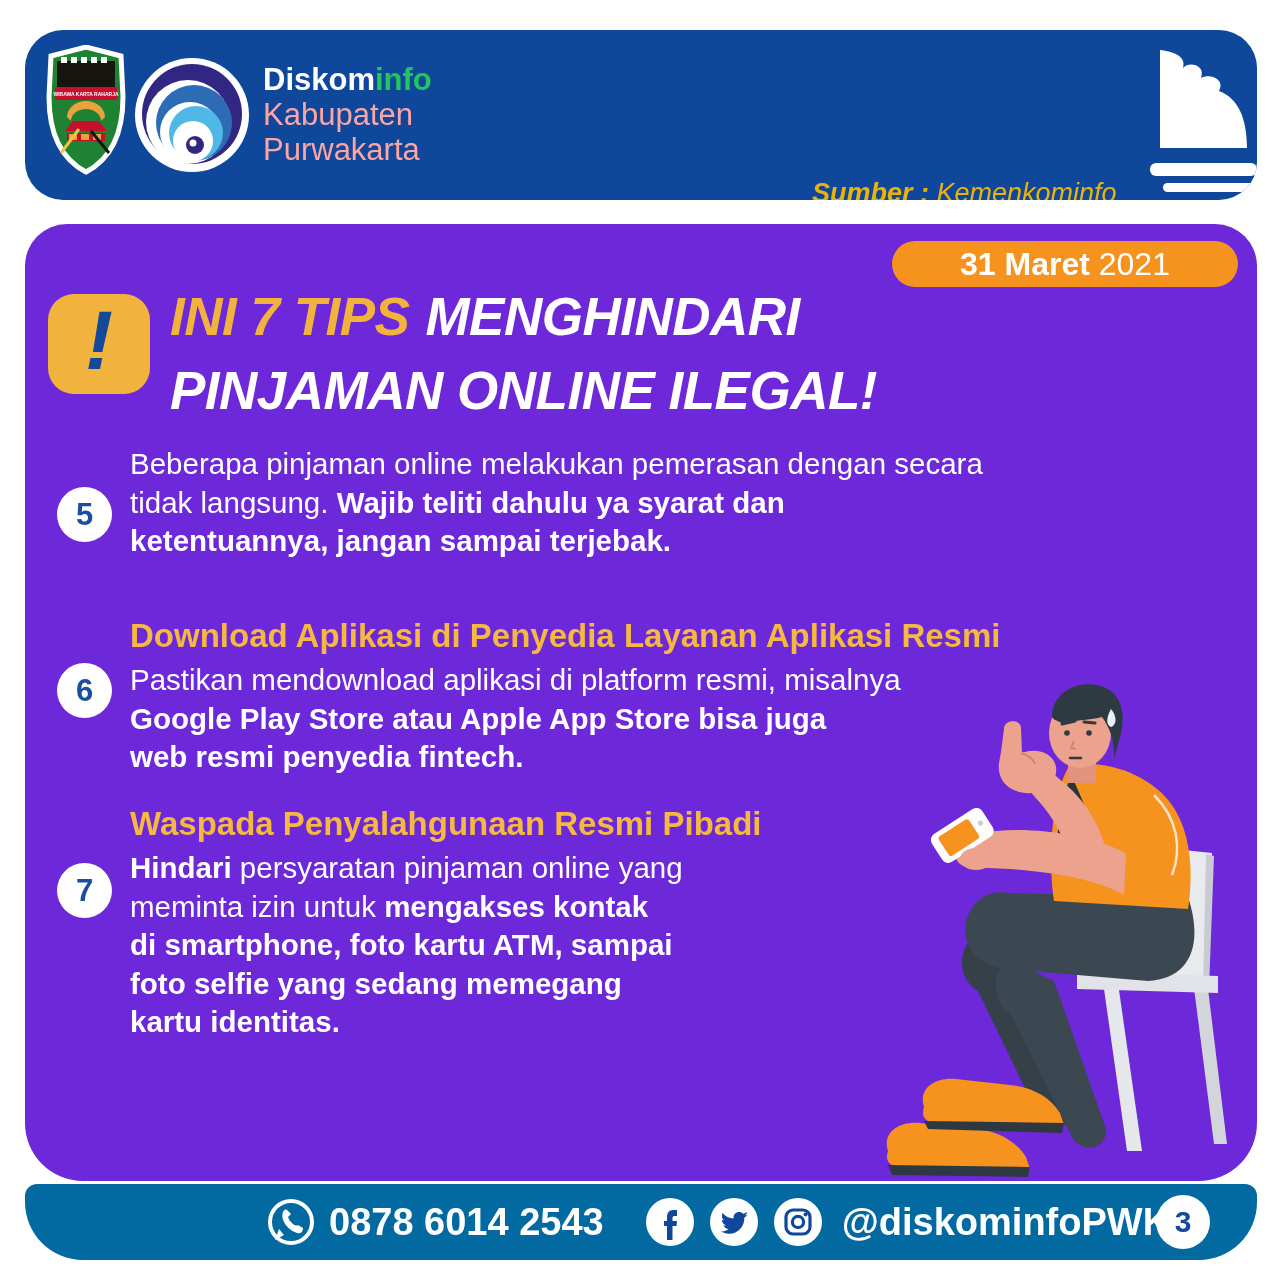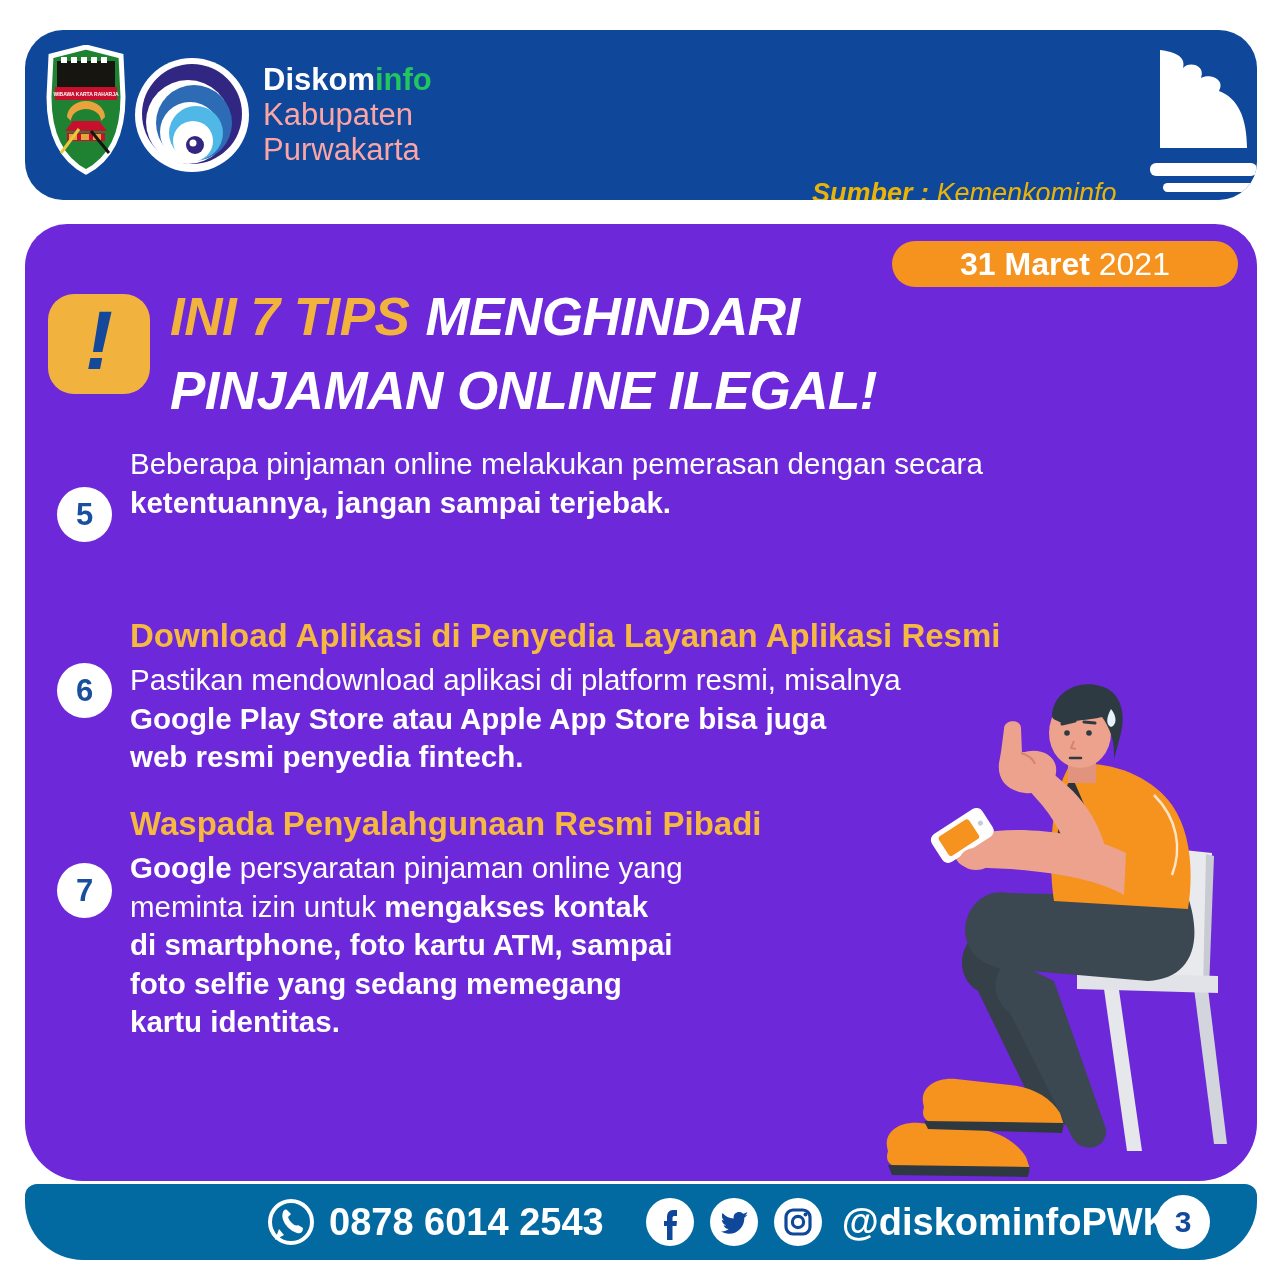--- a/index.html
+++ b/index.html
@@ -150,39 +150,40 @@
 
   <div class="title">
     <div><span class="t hl">INI 7 TIPS</span><span class="t">MENGHINDARI</span></div>
     <div><span class="t">PINJAMAN ONLINE ILEGAL!</span></div>
   </div>
 
   <div class="tip tip-5">
     <div class="badge">5</div>
     <div>
         <div class="line"><span>Beberapa pinjaman online melakukan pemerasan dengan secara</span></div>
+        <div class="line"><span>tidak langsung. </span><span class="b">Wajib teliti dahulu ya syarat dan</span></div>
         <div class="line"><span class="b">ketentuannya, jangan sampai terjebak.</span></div>
       </div>
   </div>
 
   <div class="tip tip-6">
     <div class="badge">6</div>
     <div class="heading">Download Aplikasi di Penyedia Layanan Aplikasi Resmi</div>
     <div>
         <div class="line"><span>Pastikan mendownload aplikasi di platform resmi, misalnya</span></div>
         <div class="line"><span class="b">Google Play Store atau Apple App Store bisa juga</span></div>
         <div class="line"><span class="b">web resmi penyedia fintech.</span></div>
       </div>
   </div>
 
   <div class="tip tip-7">
     <div class="badge">7</div>
     <div class="heading">Waspada Penyalahgunaan Resmi Pibadi</div>
     <div>
-        <div class="line"><span class="b">Google</span><span> persyaratan pinjaman online yang</span></div>
+        <div class="line"><span class="b">Hindari</span><span> persyaratan pinjaman online yang</span></div>
         <div class="line"><span>meminta izin untuk </span><span class="b">mengakses kontak</span></div>
         <div class="line"><span class="b">di smartphone, foto kartu ATM, sampai</span></div>
         <div class="line"><span class="b">foto selfie yang sedang memegang</span></div>
         <div class="line"><span class="b">kartu identitas.</span></div>
       </div>
   </div>
 
 
   <svg class="illustration" viewBox="0 0 402 514">
 

